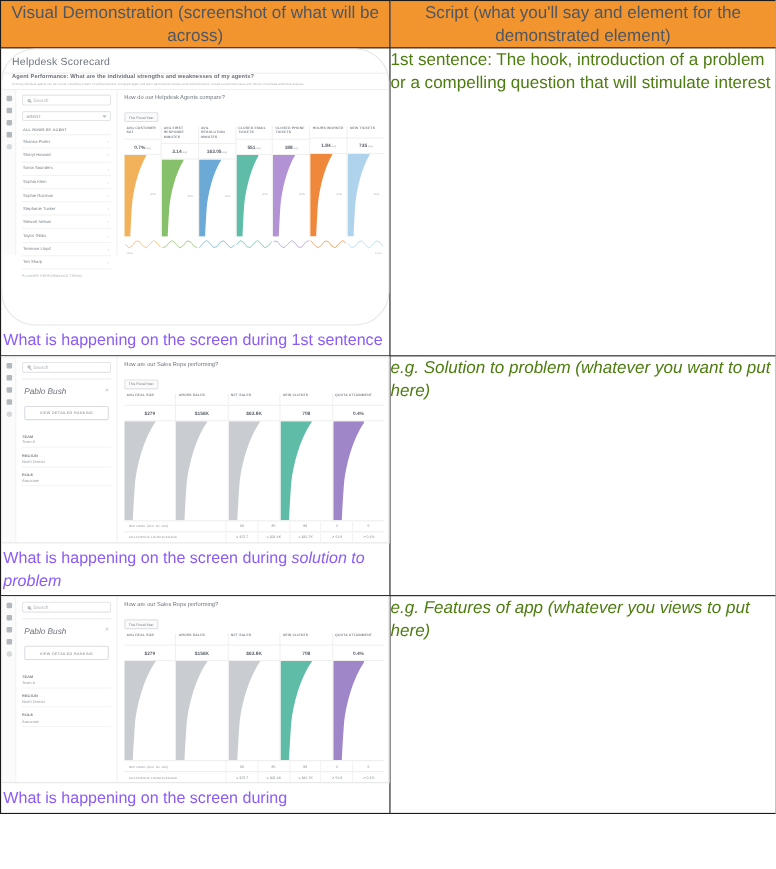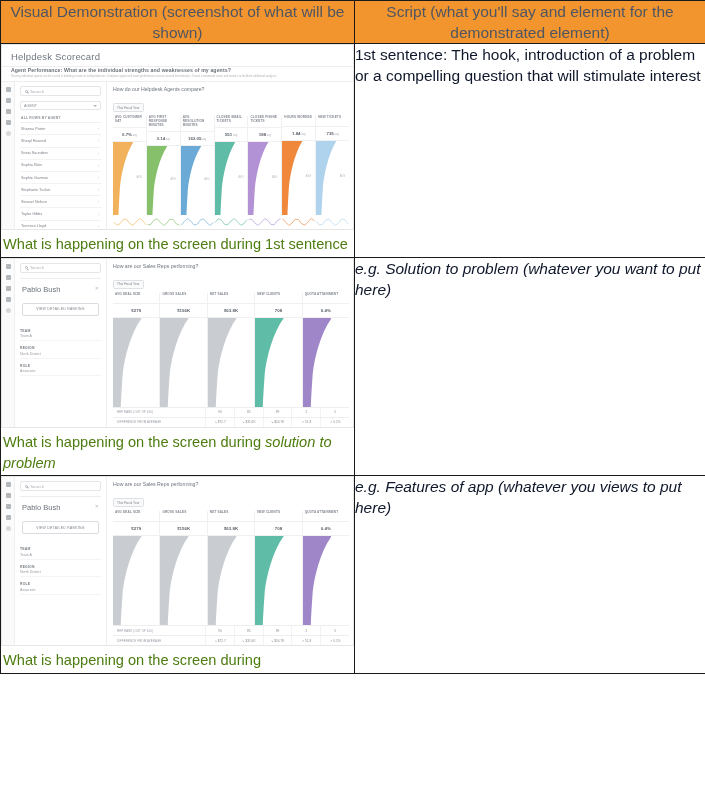--- a/index.html
+++ b/index.html
@@ -30,43 +30,43 @@
     font-size: 15.5px;
     line-height: 1.36;
     font-weight: 400;
   }
 
   
   .visual-cell { padding: 7px 7px 6px 7px; background:#fff; }
   .script-cell {
     padding: 10px 10px 10px 11px;
     background: #fff;
-    color: #0f172a;
+    color: #4d7c0f;
     font-size: 15.5px;
     line-height: 1.36;
   }
   .script-cell.italic { font-style: italic; border-radius: 23px; }
 
   .caption {
-    color: #4d7c0f;
+    color: #8b5cf6;
     font-size: 14.6px;
     line-height: 1.42;
     padding: 4px 2px 2px 2px;
   }
   .caption .it { font-style: italic; }
 
   
   .shot {
     width: 100%;
     background: #ffffff;
     border: 1px solid #e6e6e6;
     overflow: hidden;
     position: relative;
   }
-  .shot.tall { height: 186px; }
+  .shot.tall { height: 252px; border-radius: 31px; }
   .shot.short { height: 170px; }
 
   
   .shot-title {
     font-size: 9.5px;
     color: #6f7680;
     padding: 6px 9px 4px 9px;
     letter-spacing: .2px;
   }
   .shot-sub {
@@ -153,21 +153,21 @@
     padding: 3.1px 2px 3.1px 1px;
     border-bottom: 1px solid #f3f3f3;
   }
   .chev { color:#c4c8cd; font-size:4px; }
   .trend-lbl {
     font-size: 3.1px; color:#a9aeb4; letter-spacing:.15px;
     padding-top: 4px;
   }
 
   
-  .person-name { font-size: 7.5px; color:#6c727a; padding: 6px 2px 2px 2px; }
+  .person-name { font-size: 7.5px; color:#6c727a; padding: 6px 2px 2px 2px; font-style: italic; }
   .person-x { float:right; font-size:5px; color:#b9bdc2; }
   .btn-rank {
     margin: 7px 2px 8px 2px;
     border: 1px solid #d9dde1;
     border-radius: 2px;
     font-size: 3.4px;
     color: #7d838a;
     letter-spacing: .3px;
     text-align: center;
     padding: 3.4px 0;
@@ -226,21 +226,21 @@
 </head>
 <body>
 
 <table class="doc-table">
   <colgroup>
       <col class="c-visual">
       <col class="c-script">
     </colgroup>
   <tbody>
     <tr>
-      <th class="hdr-cell">Visual Demonstration (screenshot of what will be shown)</th>
+      <th class="hdr-cell">Visual Demonstration (screenshot of what will be across)</th>
       <th class="hdr-cell">Script (what you'll say and element for the demonstrated element)</th>
     </tr>
 
     <tr>
       <td class="visual-cell">
         <div class="shot tall">
           <div class="shot-title">Helpdesk Scorecard</div>
           <div class="shot-divider"></div>
           <div class="shot-sub">Agent Performance: What are the individual strengths and weaknesses of my agents?</div>
           <div class="shot-sub2">Scoring individual agents can be crucial in building a team of solid producers. Compare agent and team performance across several benchmarks. Create customized views and metrics to facilitate additional analysis.</div>

